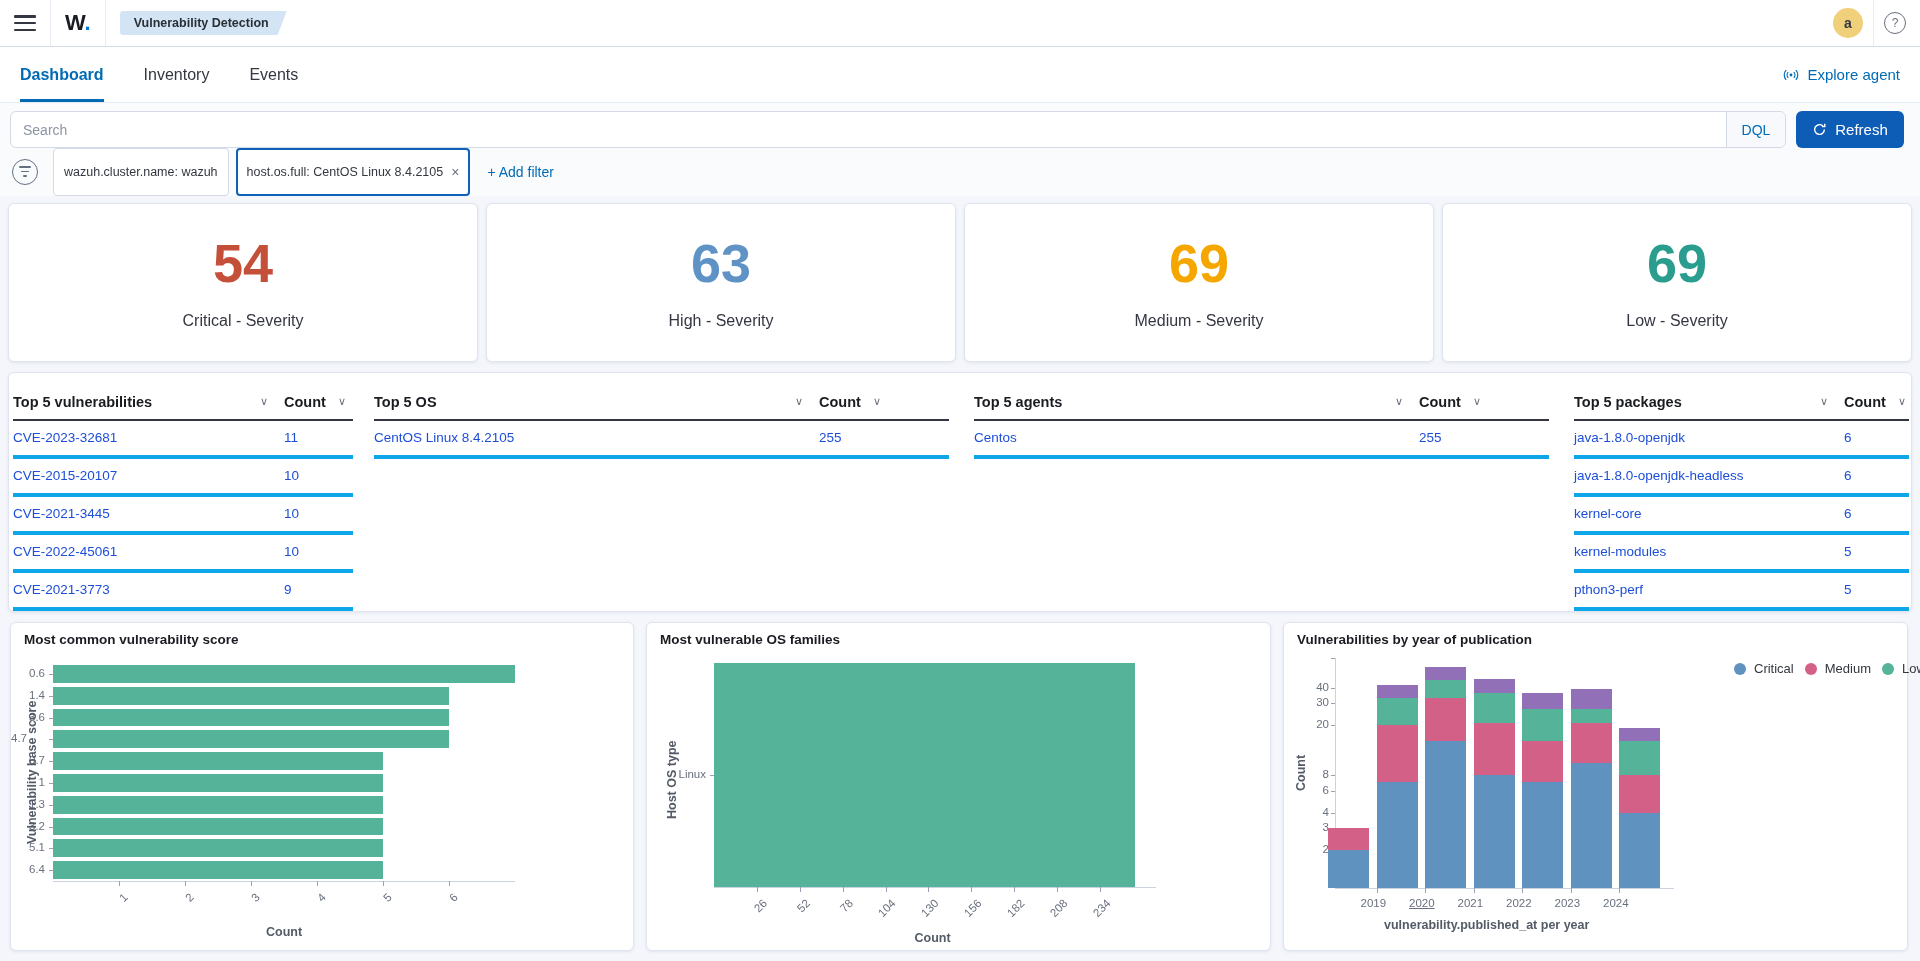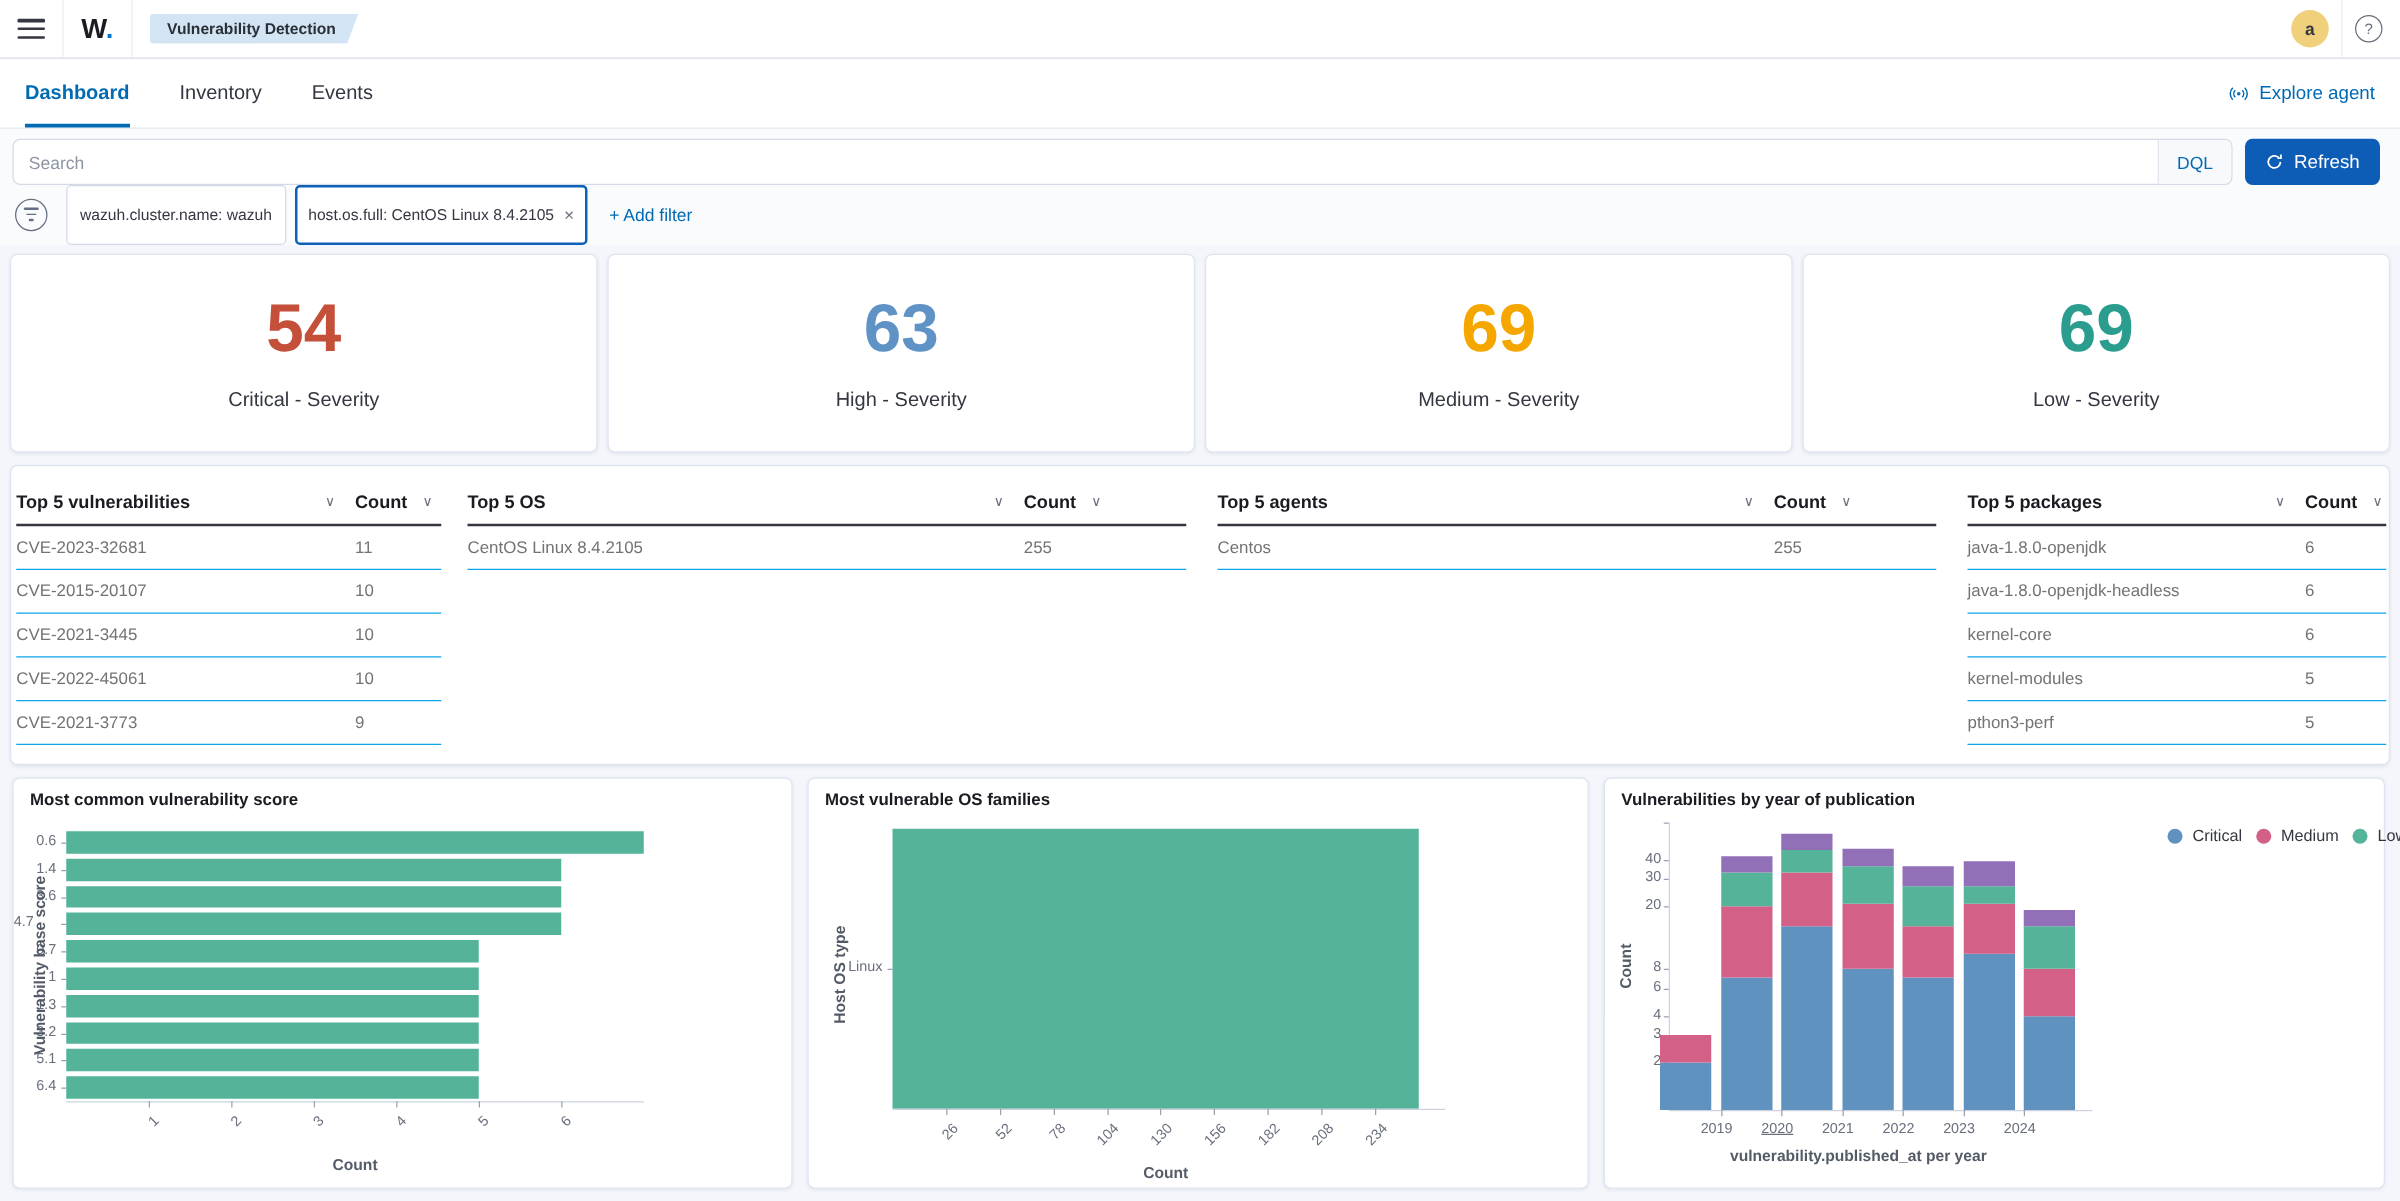--- a/index.html
+++ b/index.html
@@ -48,21 +48,21 @@
   .panel{position:absolute;background:#fff;border:1px solid #dfe5f0;border-radius:6px;box-shadow:0 1px 3px rgba(140,152,177,.18);box-sizing:border-box;}
   .card .num{position:absolute;left:0;width:100%;top:28px;font-size:54px;font-weight:bold;text-align:center;}
   .card .lbl{position:absolute;left:0;width:100%;top:108px;font-size:16px;color:#343741;text-align:center;}
 
   
   .table{position:absolute;top:16px;}
   .thead{position:relative;height:30px;border-bottom:2px solid #343741;cursor:pointer;}
   .thead .title{font-size:14.5px;font-weight:bold;color:#1a1c21;line-height:26px;}
   .thead .chev{position:absolute;top:6px;font-size:11px;color:#69707d;}
   .thead .cnt{position:absolute;top:0;font-size:14.5px;font-weight:bold;color:#1a1c21;line-height:26px;}
-  .trow{position:relative;height:34px;border-bottom:1px solid #0ea5e9;font-size:13.5px;color:#737373;}
+  .trow{position:relative;height:34px;border-bottom:4px solid #0ea5e9;font-size:13.5px;color:#1d4ed8;}
   .trow .c1{position:absolute;left:0;top:0;line-height:34px;}
   .trow .c2{position:absolute;top:0;line-height:34px;}
 
   
   .charttitle{position:absolute;left:13px;top:9px;font-size:13.5px;font-weight:bold;color:#1a1c21;}
   .hbar{position:absolute;background:#54B399;}
   .axisline{position:absolute;background:#cdd3de;}
   .tickmark{position:absolute;background:#98a2b3;}
   .ticklabel{position:absolute;font-size:11.5px;color:#69707d;white-space:nowrap;}
   .rot{transform:rotate(-45deg);transform-origin:100% 0;}

